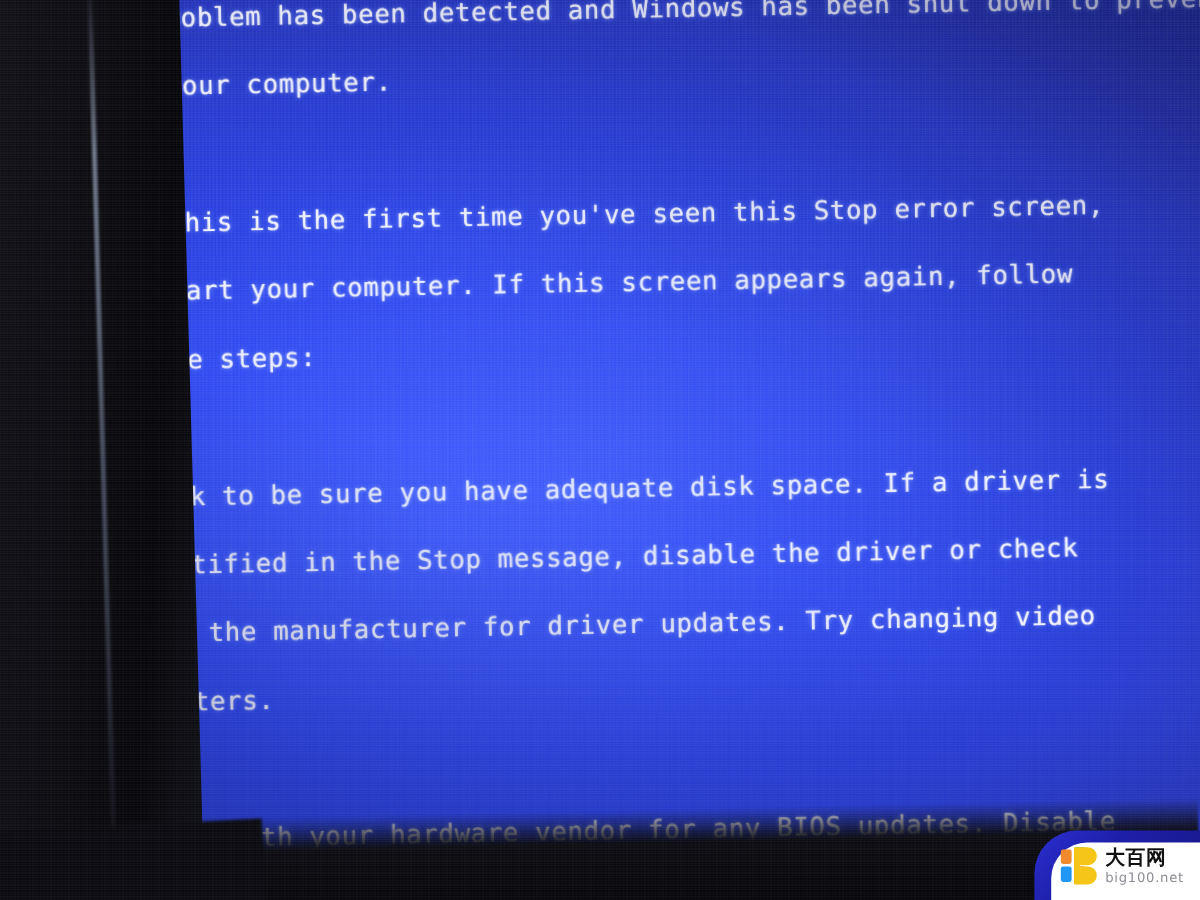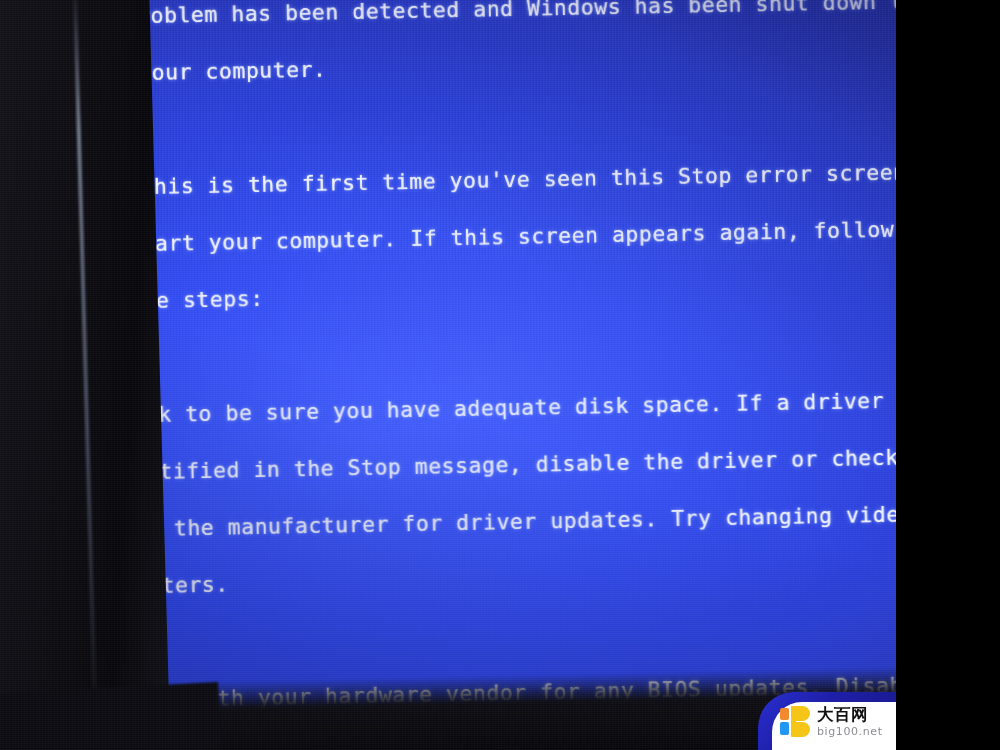--- a/index.html
+++ b/index.html
@@ -6,21 +6,21 @@
   html, body {
     margin: 0;
     padding: 0;
     background: #000;
   }
   body {
     font-family: "DejaVu Sans Mono", monospace;
   }
   #shot {
     position: relative;
-    width: 896px;
+    width: 1000px;
     height: 750px;
     overflow: hidden;
     background: #120d0a;
   }
 
   
   .room-bg {
     position: absolute;
     inset: 0;
     background:

